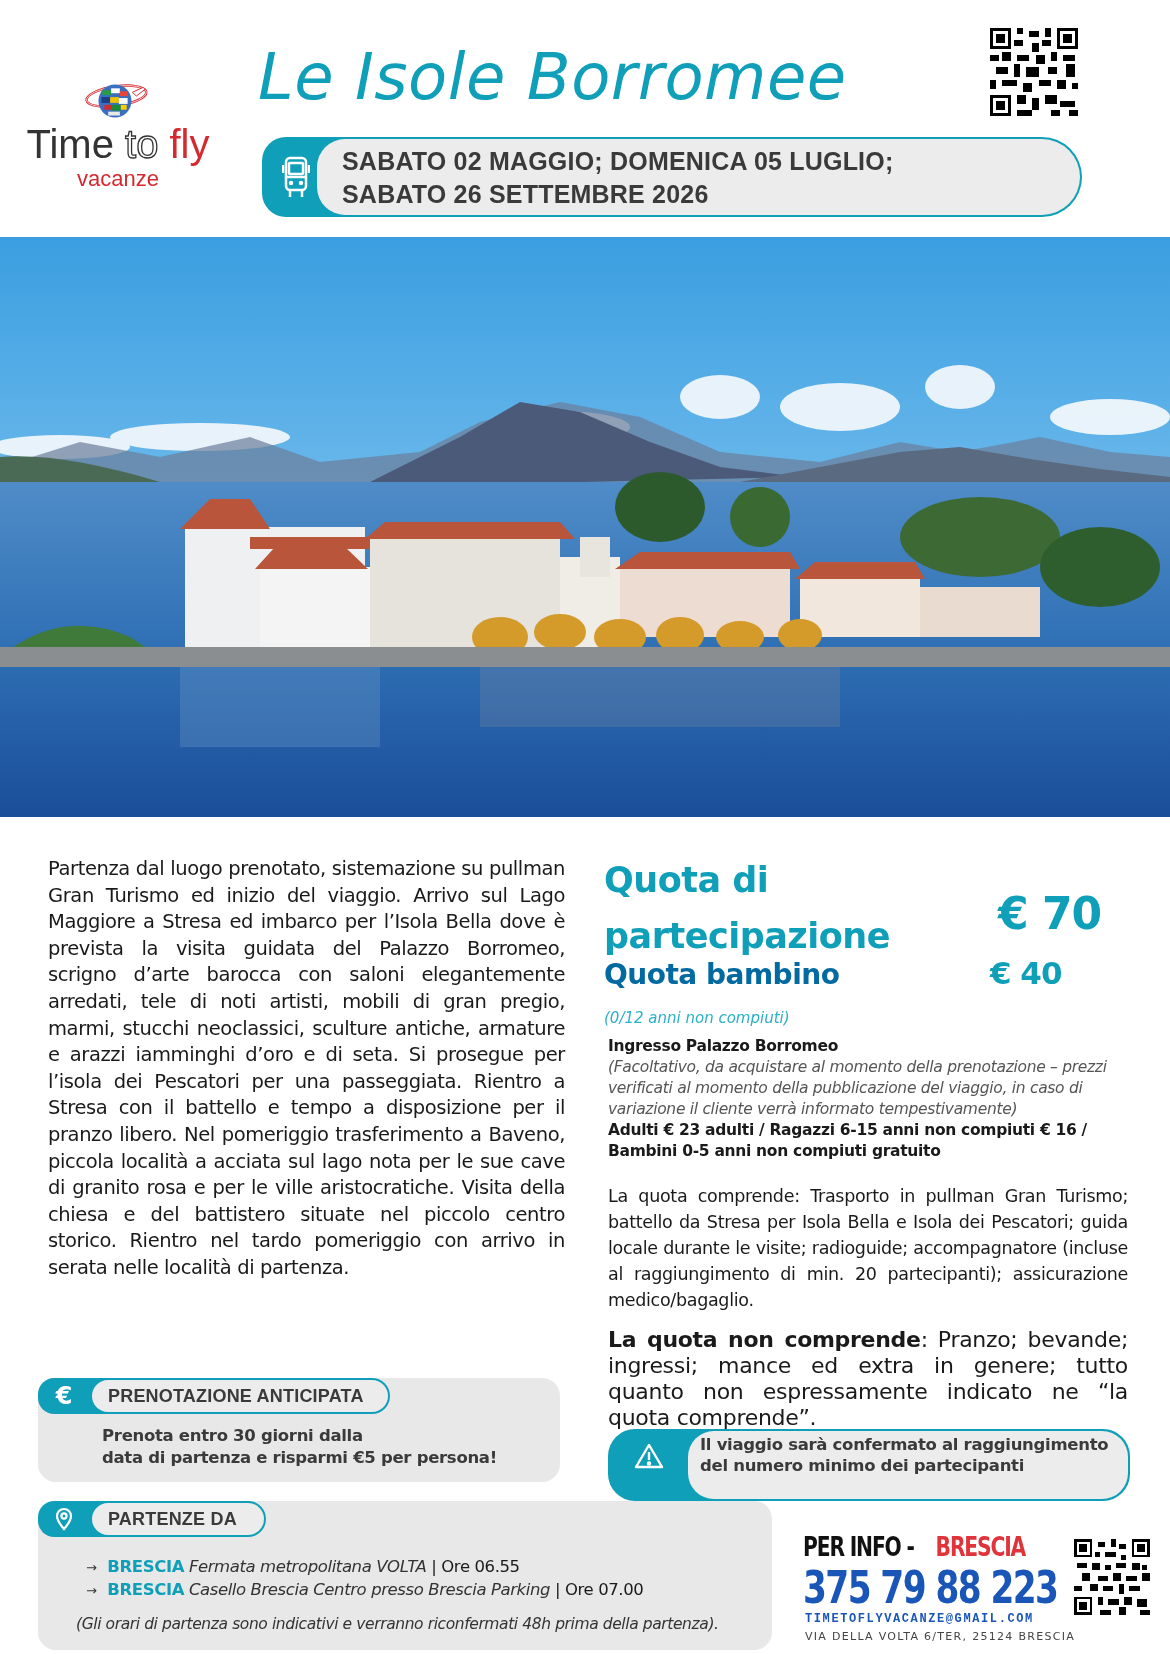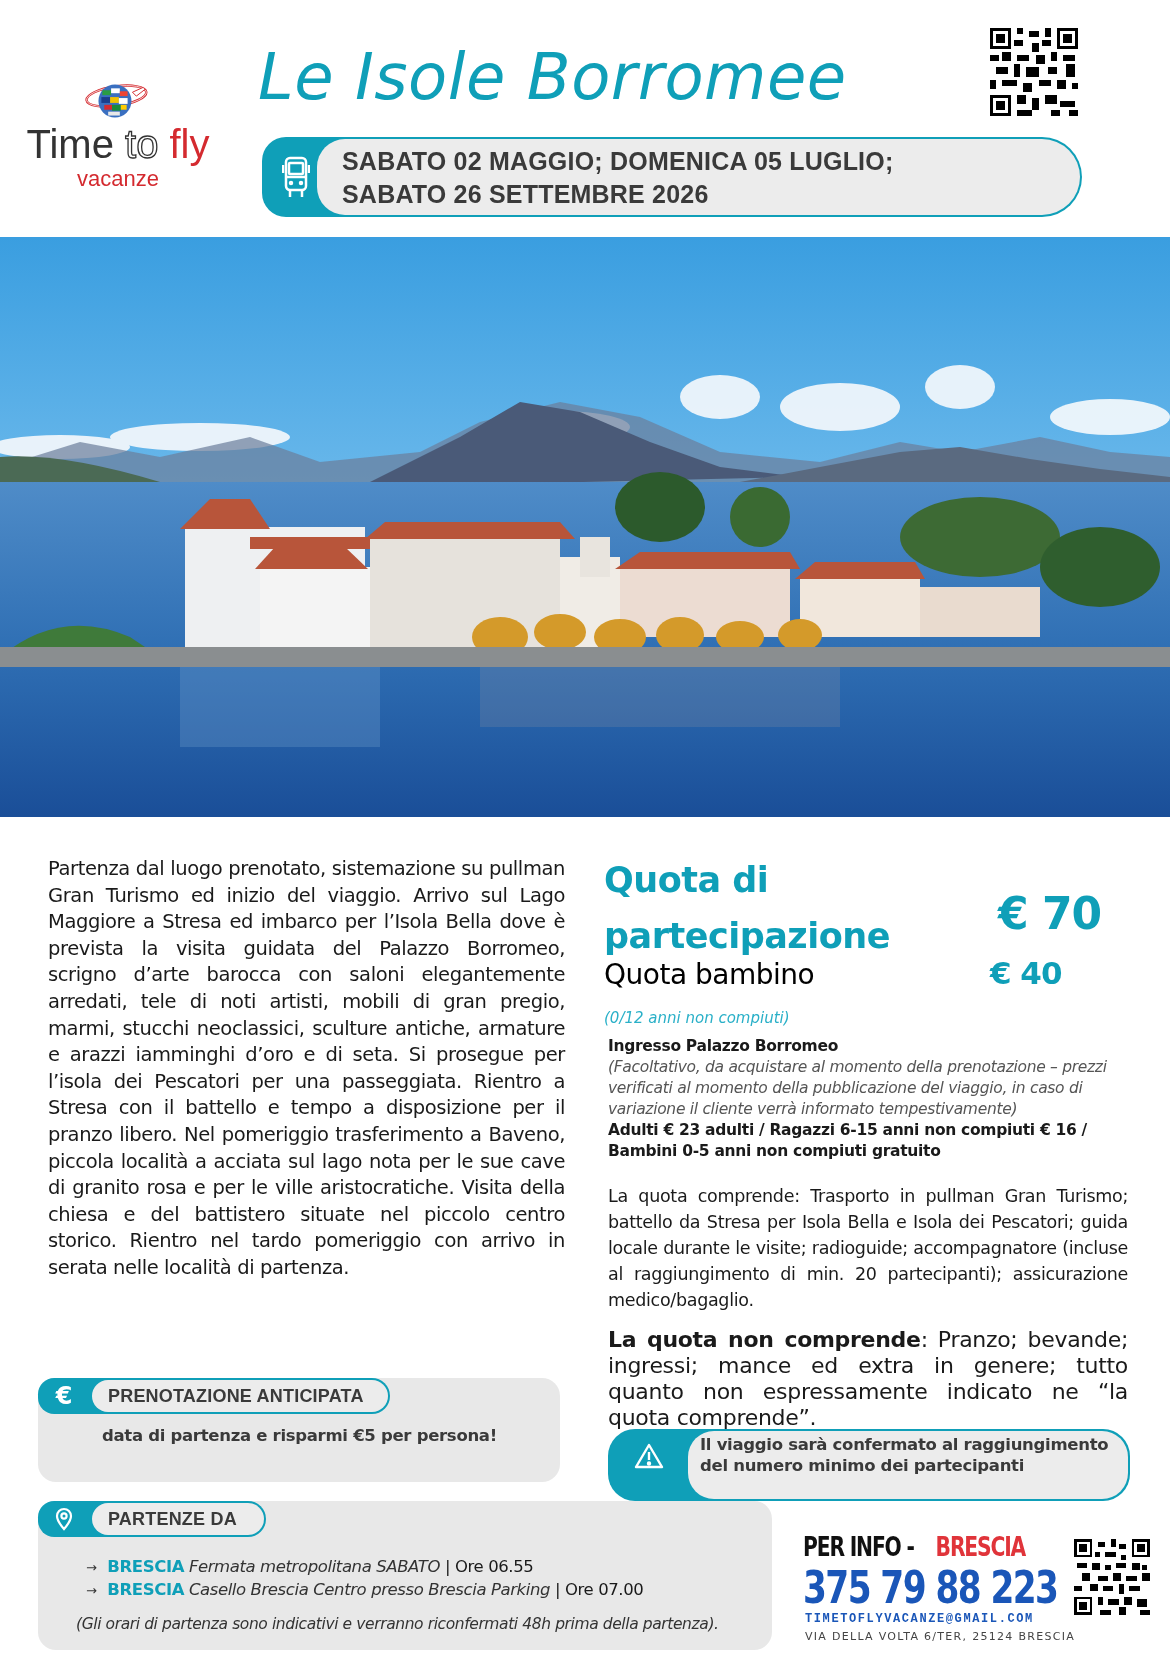--- a/index.html
+++ b/index.html
@@ -36,21 +36,21 @@
 
   
   .desc { position: absolute; left: 48px; top: 856px; width: 517px; font-family: "DejaVu Sans", sans-serif;
     font-size: 19.5px; line-height: 26.6px; text-align: justify; color: #1a1a1a; letter-spacing: -0.4px; }
 
   
   .price-label { position: absolute; left: 604px; top: 852px; font-family: "DejaVu Sans", sans-serif;
     font-weight: bold; color: #0f9fb8; font-size: 35px; line-height: 56px; width: 360px; letter-spacing: -0.5px; }
   .price-main { position: absolute; left: 998px; top: 888px; font-weight: bold; color: #0f9fb8;
     font-size: 44px; font-family: "DejaVu Sans", sans-serif; letter-spacing: -1px; }
-  .price-child-label { position: absolute; left: 604px; top: 958px; font-weight: normal; color: #000000;
+  .price-child-label { position: absolute; left: 604px; top: 958px; font-weight: bold; color: #0369a1;
     font-size: 28px; font-family: "DejaVu Sans", sans-serif; letter-spacing: -0.5px; }
   .price-child { position: absolute; left: 990px; top: 955px; font-weight: bold; color: #0f9fb8;
     font-size: 31px; font-family: "DejaVu Sans", sans-serif; letter-spacing: -1px; }
   .price-child-note { position: absolute; left: 604px; top: 1009px; font-style: italic; color: #2ab0c8;
     font-size: 15px; font-family: "DejaVu Sans", sans-serif; font-weight: 300; }
 
   .ingresso { position: absolute; left: 608px; top: 1036px; width: 520px; font-size: 15.5px; line-height: 21px;
     font-family: "DejaVu Sans", sans-serif; letter-spacing: -0.3px; }
   .ingresso .h { font-weight: bold; color: #1a1a1a; }
   .ingresso .note { font-style: italic; color: #555; }
@@ -305,38 +305,39 @@
   </div>
 </div>
 
 <div class="early">
   <div class="tag">
     <div class="icon">€</div>
     <div class="pill"></div>
     <div class="label">PRENOTAZIONE ANTICIPATA</div>
   </div>
   <div class="body">
+    <div>Prenota entro 30 giorni dalla</div>
     <div>data di partenza e risparmi €5 per persona!</div>
   </div>
 </div>
 
 <div class="deps">
   <div class="tag">
     <svg class="icon" viewBox="0 0 24 24" fill="none" stroke="#fff" stroke-width="2.2">
       <path d="M12 22 C12 22 5 14 5 9 a7 7 0 0 1 14 0 C19 14 12 22 12 22 Z"></path>
       <circle cx="12" cy="9" r="2.6"></circle>
     </svg>
     <div class="pill"></div>
     <div class="label">PARTENZE DA</div>
   </div>
   <div class="list">
     <div>
       <span class="arrow">→</span>
       <span class="city">BRESCIA</span>
-      <span class="place">Fermata metropolitana SABATO</span><span> | </span><span class="time">Ore 06.55</span>
+      <span class="place">Fermata metropolitana VOLTA</span><span> | </span><span class="time">Ore 06.55</span>
     </div>
     <div>
       <span class="arrow">→</span>
       <span class="city">BRESCIA</span>
       <span class="place">Casello Brescia Centro presso Brescia Parking</span><span> | </span><span class="time">Ore 07.00</span>
     </div>
   </div>
   <div class="foot">(Gli orari di partenza sono indicativi e verranno riconfermati 48h prima della partenza).</div>
 </div>
 

